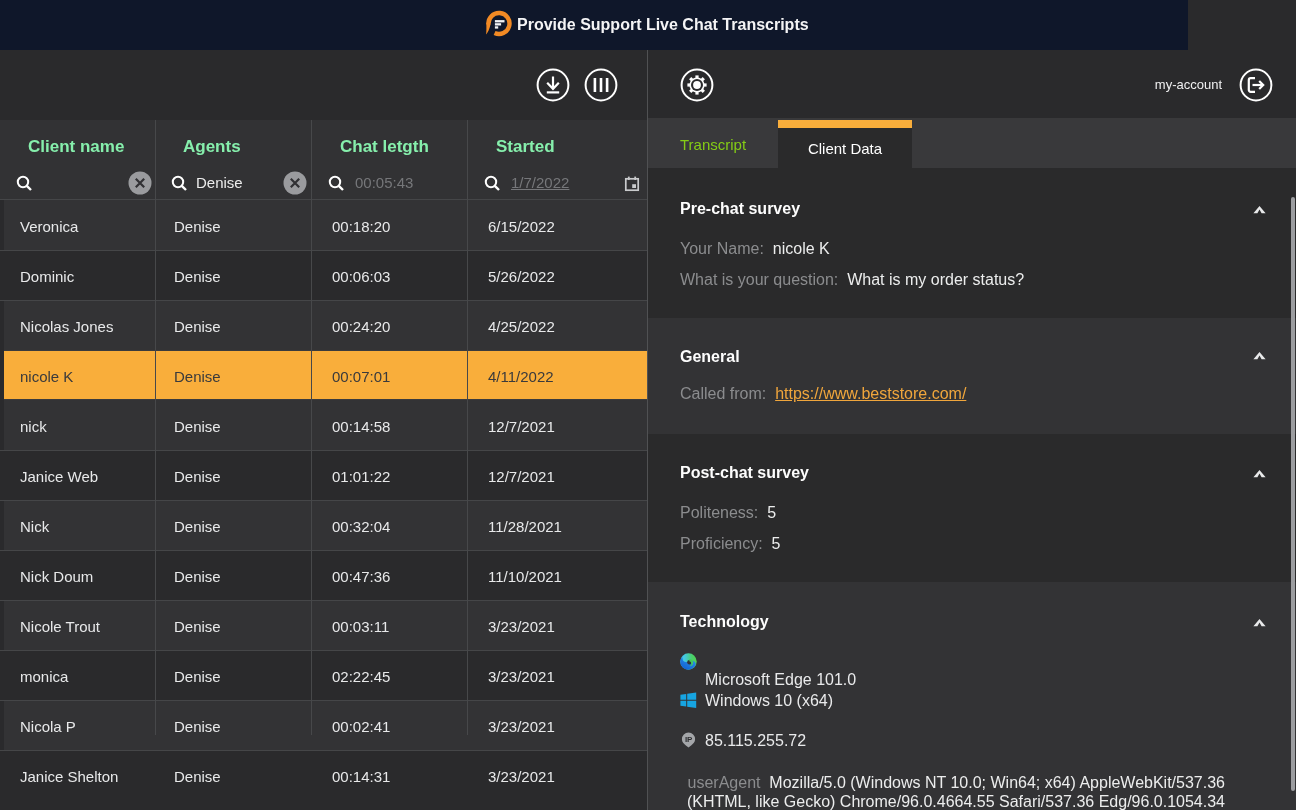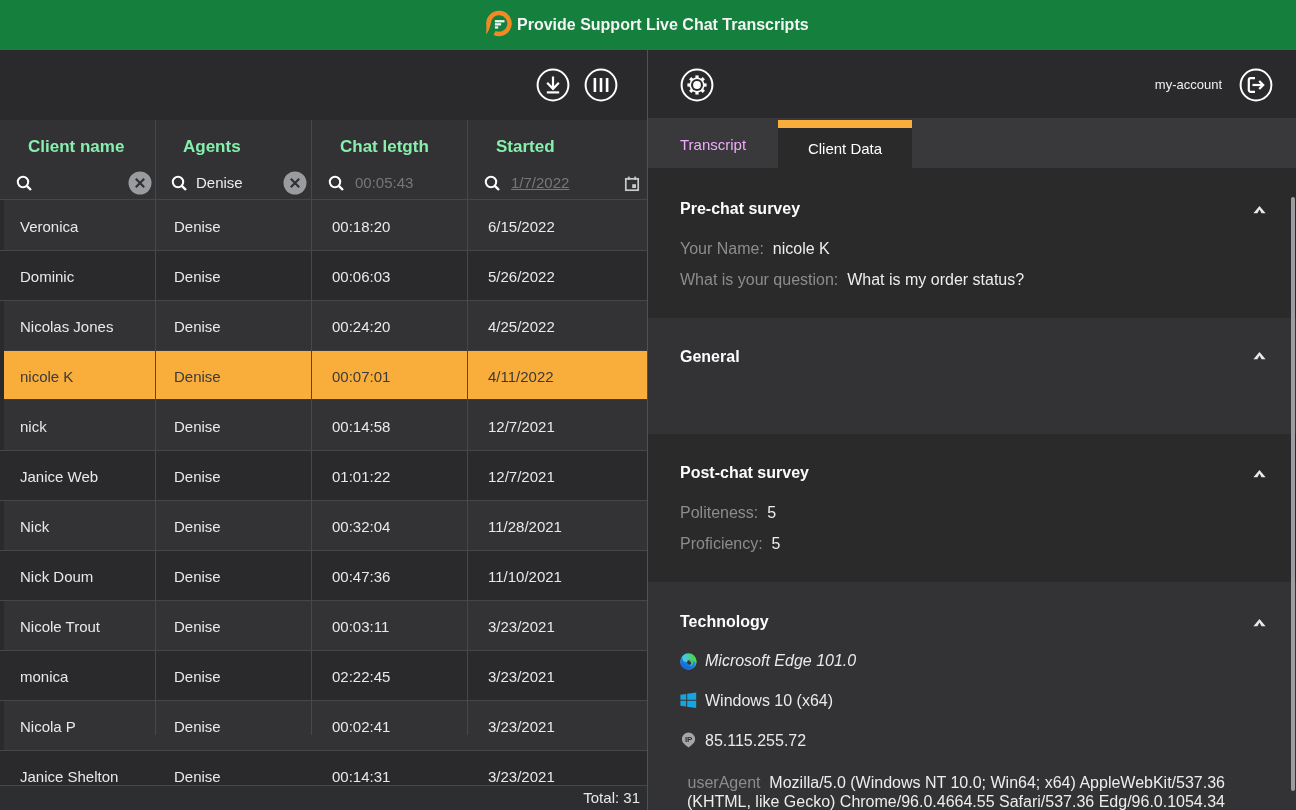--- a/index.html
+++ b/index.html
@@ -2,21 +2,21 @@
 <html><head>
 <meta charset="utf-8">
 <style>
 * { margin:0; padding:0; box-sizing:border-box; }
 html,body { width:1296px; height:810px; overflow:hidden; background:#2a2a2c;
   font-family:"Liberation Sans", sans-serif; }
 #app { position:relative; width:1296px; height:810px; }
 .abs { position:absolute; }
 
 
-#tophdr { position:absolute; left:0; top:0; width:1296px; height:50px; background:#15803d;padding-left:16px; }
+#tophdr { position:absolute; left:0; top:0; width:1188px; height:50px; background:#0f172a;padding-left:16px; }
 #tophdr .title { position:absolute; left:517px; top:15px; color:#f4f4f5; font-size:16px;
   font-weight:bold; line-height:20px; letter-spacing:0px; }
 #tophdr svg { position:absolute; left:482px; top:7px; }
 
 
 #lpanel { position:absolute; left:0; top:50px; width:648px; height:760px; background:#2a2a2c; }
 #ltoolbar { position:absolute; left:0; top:0; width:648px; height:70px; }
 #thead { position:absolute; left:0; top:70px; width:648px; height:80px; background:#323234; }
 .colsep { position:absolute; top:70px; bottom:75px; width:1px; background:#47484a; }
 .hcell { position:absolute; top:87px; font-size:17px; font-weight:bold; color:#86efac;margin-left:12px; }
@@ -38,21 +38,21 @@
 #lfooter { position:absolute; left:0; top:735px; width:648px; height:25px; background:#2d2e30;
   border-top:1px solid #454648; text-align:right; }
 #lfooter span { color:#e8e9ea; font-size:15px; line-height:24px; margin-right:8px; }
 #panelsep { position:absolute; left:647px; top:50px; width:1px; height:760px; background:#505153; }
 
 
 #rpanel { position:absolute; left:648px; top:50px; width:648px; height:760px; background:#2a2a2b; }
 #rtop { position:absolute; left:0; top:0; width:648px; height:68px; background:#2a2a2c; }
 #myacct { position:absolute; right:74px; top:27px; color:#f0f0f1; font-size:13px; }
 #tabs { position:absolute; left:0; top:68px; width:648px; height:50px; background:#39393b; }
-.tab { position:absolute; top:0; height:50px; font-size:15px; color:#f0abfc;
+.tab { position:absolute; top:0; height:50px; font-size:15px; color:#84cc16;
   display:flex; align-items:center; justify-content:center; }
 #tab1 { left:0; width:130px; padding-top:2px; }
 #tab2 { left:130px; top:2px; height:48px; width:134px; background:#2a2a2b; border-top:8px solid #f9ae3b; color:#ffffff; }
 #rcontent { position:absolute; left:0; top:118px; width:648px; height:642px; }
 .sec { position:absolute; left:0; width:648px; }
 .sec.dark  { background:#2a2a2b; }
 .sec.light { background:#333335; }
 .shead { position:absolute; left:32px; font-size:16px; font-weight:bold; color:#fdfdfd; }
 .srow { position:absolute; left:32px; font-size:16px; color:#8b8c8e; white-space:nowrap; }
 .srow b { color:#eceded; font-weight:normal; }
@@ -222,21 +222,20 @@
     <div class="rowsep" style="top:500px;"></div>
     <div class="rowsep" style="top:550px;"></div>
     <div class="rowsep" style="top:600px;"></div>
     <div class="rowsep" style="top:650px;"></div>
     <div class="rowsep" style="top:700px;"></div>
 
     <div class="colsep" style="left:155px;"></div>
     <div class="colsep" style="left:311px;"></div>
     <div class="colsep" style="left:467px;"></div>
 
-    <div id="lfooter"><span>Total: 31</span></div>
   </div>
   <div id="panelsep"></div>
 
   <div id="rpanel">
     <div id="rtop">
       <svg class="abs" style="left:32px; top:18px;" width="34" height="34" viewBox="0 0 34 34">
         <circle cx="17" cy="17" r="15.4" fill="none" stroke="#fff" stroke-width="2"></circle>
         <g fill="#fff">
           <circle cx="17" cy="17" r="7.6"></circle>
           <g>
@@ -275,20 +274,21 @@
           <path d="M0.4,8.3 L6.5,0.9 L12.6,8.3 L8.6,8.3 L6.5,4.6 L4.4,8.3 Z" fill="#e8e9ea"></path>
         </svg>
       <div class="srow" style="top:72px;">Your Name:&nbsp; <b>nicole K</b></div>
       <div class="srow" style="top:103px;">What is your question:&nbsp; <b>What is my order status?</b></div>
 
       <div class="sec light" style="top:150px; height:116px;"></div>
       <div class="shead" style="top:180px;">General</div>
       <svg class="chev" style="top:183px;" width="13" height="9" viewBox="0 0 13 9">
           <path d="M0.4,8.3 L6.5,0.9 L12.6,8.3 L8.6,8.3 L6.5,4.6 L4.4,8.3 Z" fill="#e8e9ea"></path>
         </svg>
+      <div class="srow" style="top:217px;">Called from:&nbsp; <a>https://www.beststore.com/</a></div>
 
       <div class="sec dark" style="top:266px; height:148px;"></div>
       <div class="shead" style="top:296px;">Post-chat survey</div>
       <svg class="chev" style="top:301px;" width="13" height="9" viewBox="0 0 13 9">
           <path d="M0.4,8.3 L6.5,0.9 L12.6,8.3 L8.6,8.3 L6.5,4.6 L4.4,8.3 Z" fill="#e8e9ea"></path>
         </svg>
       <div class="srow" style="top:336px;">Politeness:&nbsp; <b>5</b></div>
       <div class="srow" style="top:367px;">Proficiency:&nbsp; <b>5</b></div>
 
       <div class="sec light" style="top:414px; height:228px;"></div>
@@ -307,21 +307,21 @@
           <linearGradient id="eg2" x1="0.15" y1="1" x2="0.85" y2="0">
             <stop offset="0" stop-color="#0f5fd0"></stop>
               <stop offset="1" stop-color="#2f93ea"></stop>
           </linearGradient>
         </defs>
         <circle cx="8.5" cy="8.5" r="8.2" fill="url(#eg1)"></circle>
         <path fill="url(#eg2)" d="M15.4,12.6 C13.9,15.1 11.4,16.7 8.3,16.7 C3.8,16.7 0.3,13 0.3,8.5 C0.3,6.5 1.2,4.9 2.6,4.3 C2.1,6.9 3.3,8.7 5.6,9.0 C6.9,9.2 8.2,8.7 9.6,8.2 C11.5,7.5 13.3,7.5 14.6,8.7 C15.7,9.7 15.9,11.2 15.4,12.6 Z"></path>
         <circle cx="9.4" cy="9.3" r="2.2" fill="#333335"></circle>
         <path fill="#40cc5e" d="M9.4,5.9 C11.5,5.9 13.1,7.3 13.2,9.4 C13.3,11.5 11.7,13.2 9.6,13.2 C10.9,12.4 11.5,11.2 11.2,10.0 C11,9.0 10.3,8.3 9.3,8.3 Z"></path>
       </svg>
-      <div class="ttext" style="top:484px;font-style:italic;">Microsoft Edge 101.0</div>
+      <div class="ttext" style="top:503px;">Microsoft Edge 101.0</div>
 
       <svg class="ticon" style="top:524px;" viewBox="0 0 17 17">
         <g fill="#17a5e2">
           <path d="M0.4,2.8 L6.2,2.0 V7.7 H0.4 Z"></path>
           <path d="M7.2,1.85 L16.2,0.6 V7.7 H7.2 Z"></path>
           <path d="M0.4,8.8 H6.2 V14.5 L0.4,13.7 Z"></path>
           <path d="M7.2,8.8 H16.2 V15.9 L7.2,14.65 Z"></path>
         </g>
       </svg>
       <div class="ttext" style="top:524px;">Windows 10 (x64)</div>

